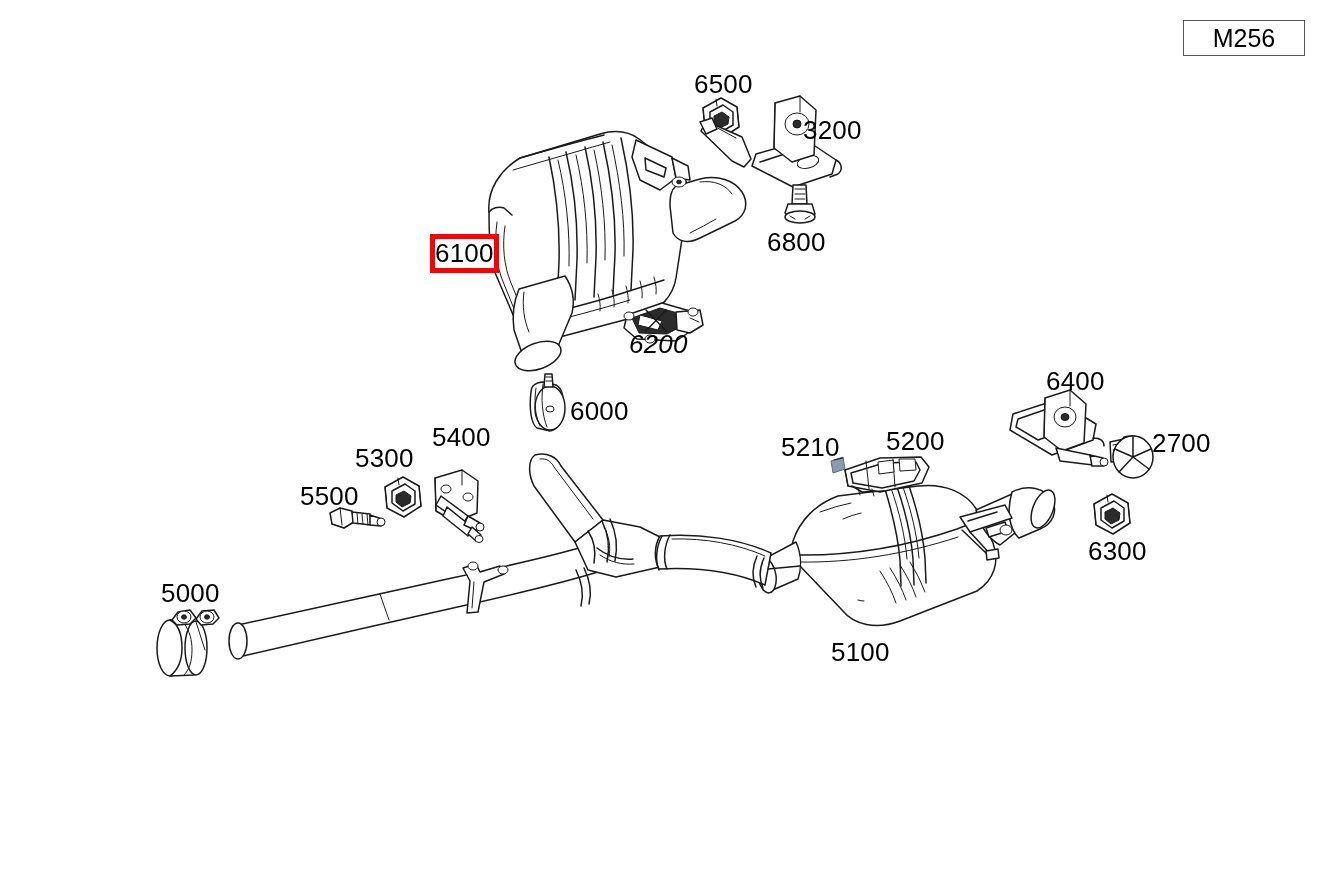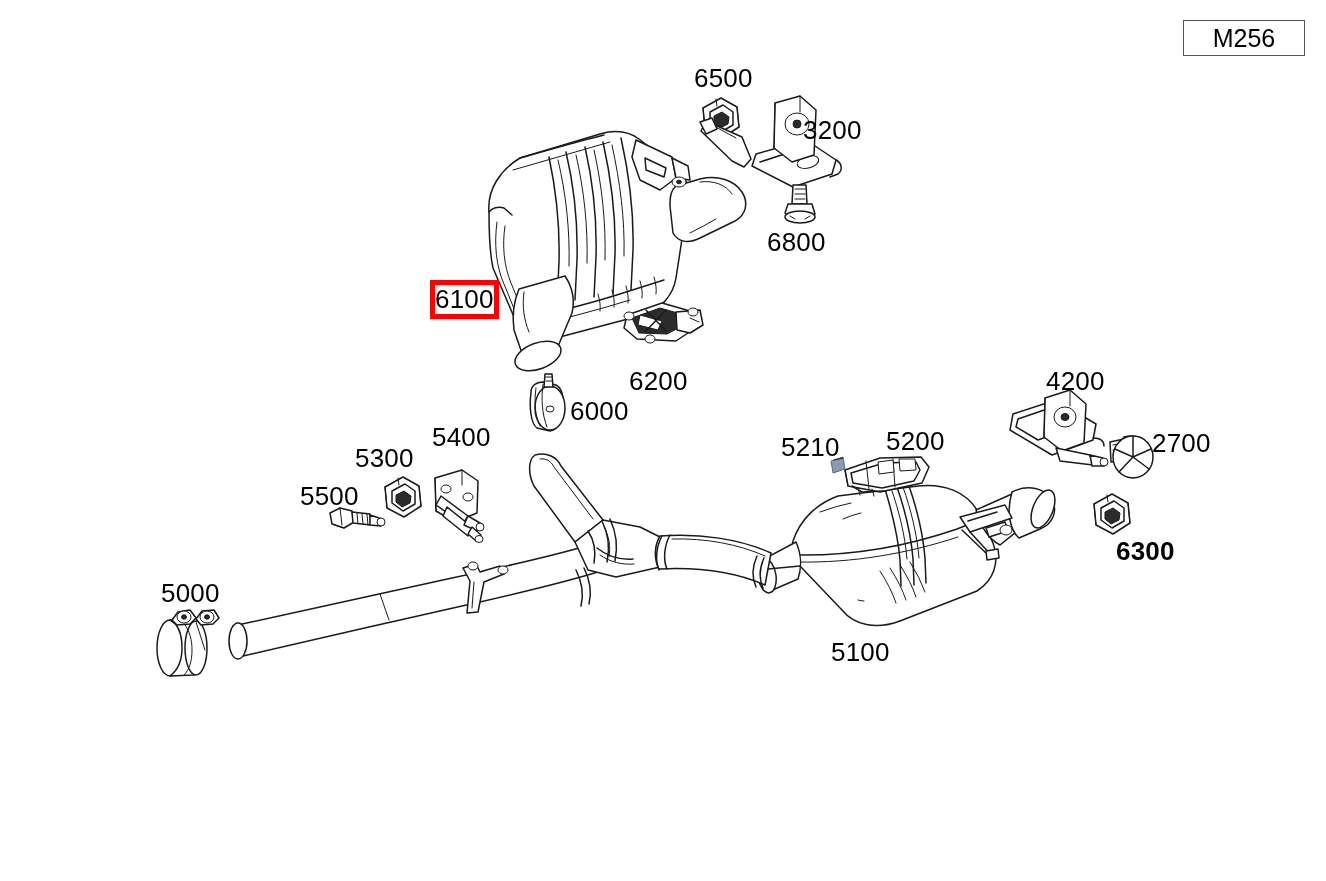--- a/index.html
+++ b/index.html
@@ -360,29 +360,29 @@
       <path class="fw" d="M352 512 L370 514 L371 525 L353 523 Z"></path>
       <path class="ln-t" d="M357 513 L358 524 M362 514 L363 524 M367 514 L368 525"></path>
       <path class="fw" d="M370 515 L382 519 L381 526 L370 525 Z"></path>
       <ellipse class="fw-t" cx="381" cy="522" rx="4" ry="4"></ellipse>
     </g>
 
   </svg>
 
   <div id="engine-badge">M256</div>
 
-  <div class="callout" style="left:694px; top:65px;">6500</div>
+  <div class="callout" style="left:694px; top:71px;">6500</div>
   <div class="callout" style="left:803px; top:117px;">3200</div>
   <div class="callout" style="left:767px; top:229px;">6800</div>
-  <div class="callout highlighted" style="left:430px; top:234px;margin-top:46px;">6100</div>
-  <div class="callout" style="left:629px; top:368px;">6200</div>
+  <div class="callout highlighted" style="left:430px; top:234px;">6100</div>
+  <div class="callout" style="left:629px; top:331px;font-style:italic;">6200</div>
   <div class="callout" style="left:570px; top:398px;">6000</div>
-  <div class="callout" style="left:1046px; top:368px;">4200</div>
+  <div class="callout" style="left:1046px; top:368px;">6400</div>
   <div class="callout" style="left:1152px; top:430px;">2700</div>
-  <div class="callout" style="left:1116px; top:538px;font-weight:bold;">6300</div>
+  <div class="callout" style="left:1088px; top:538px;">6300</div>
   <div class="callout" style="left:781px; top:434px;">5210</div>
   <div class="callout" style="left:886px; top:428px;">5200</div>
   <div class="callout" style="left:815px; top:639px;margin-left:16px;">5100</div>
   <div class="callout" style="left:355px; top:445px;">5300</div>
   <div class="callout" style="left:432px; top:424px;">5400</div>
   <div class="callout" style="left:300px; top:483px;">5500</div>
   <div class="callout" style="left:161px; top:580px;">5000</div>
 
 </div>
 

